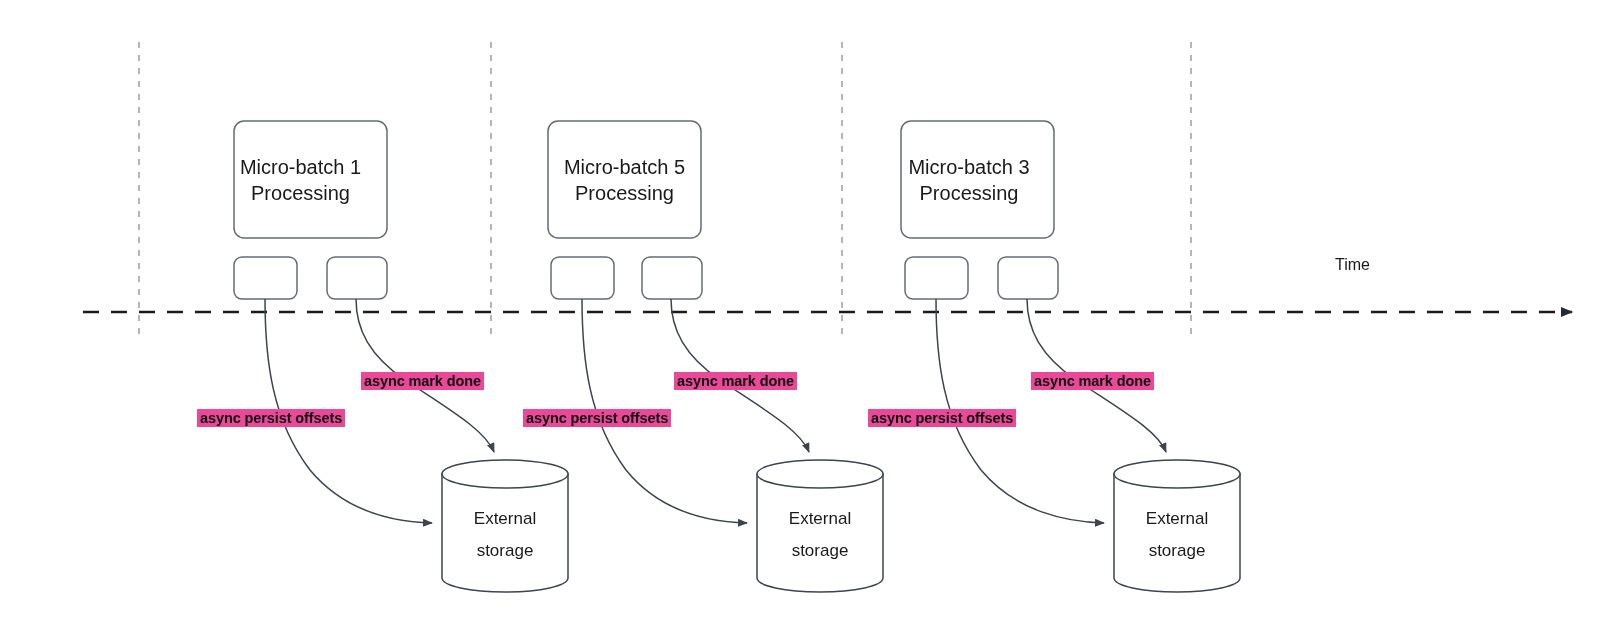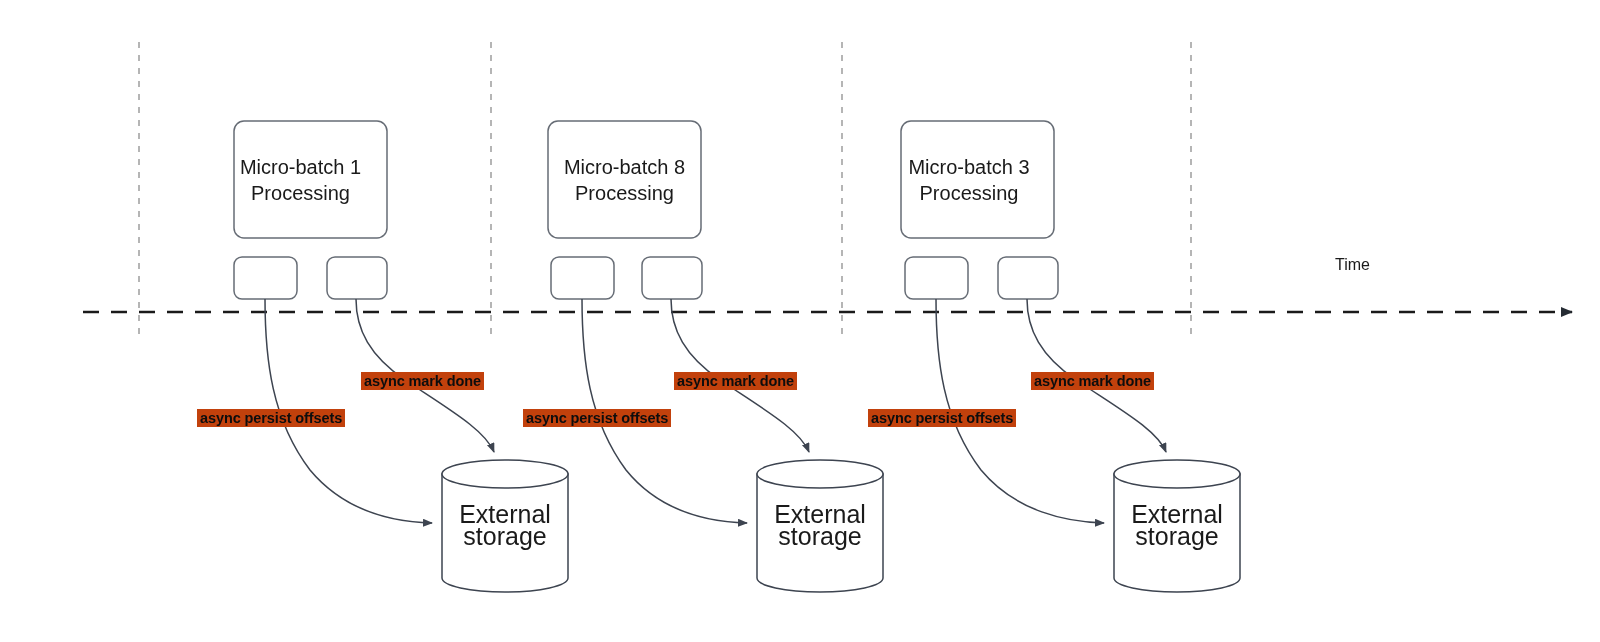--- a/index.html
+++ b/index.html
@@ -34,31 +34,31 @@
     font-size: 20px;
     line-height: 25px;
     white-space: pre-line;
     pointer-events: none;
   }
   .batch-label {
     font-size: 20px;
     line-height: 26px;
   }
   .storage-label {
-    font-size: 25px;
-    line-height: 22px;
+    font-size: 17px;
+    line-height: 32px;
   }
   .edge-label {
     position: absolute;
     color: #0d0d0d;
     font-family: "Liberation Sans", sans-serif;
     font-size: 14.5px;
     font-weight: bold;
     white-space: nowrap;
-    background: #c2410c;
+    background: #ec4899;
     padding: 1px 3px;
     letter-spacing: -0.1px;
   }
   .time-label {
     position: absolute;
     color: #1a1a1a;
     font-family: "Liberation Sans", sans-serif;
     font-size: 16px;
     white-space: nowrap;
   }
@@ -133,21 +133,21 @@
     </g>
   </svg>
 
   <div class="node-label batch-label" style="left:224px; top:154px; width:153px;">Micro-batch 1
 Processing</div>
   <div class="node-label storage-label" style="left:442px; top:503px; width:126px;">External
 storage</div>
   <div class="edge-label" style="left:197px; top:409px;">async persist offsets</div>
   <div class="edge-label" style="left:361px; top:372px;">async mark done</div>
 
-  <div class="node-label batch-label" style="left:548px; top:154px; width:153px;">Micro-batch 8
+  <div class="node-label batch-label" style="left:548px; top:154px; width:153px;">Micro-batch 5
 Processing</div>
   <div class="node-label storage-label" style="left:757px; top:503px; width:126px;">External
 storage</div>
   <div class="edge-label" style="left:523px; top:409px;">async persist offsets</div>
   <div class="edge-label" style="left:674px; top:372px;">async mark done</div>
 
   <div class="node-label batch-label" style="left:901px; top:154px; width:136px;">Micro-batch 3
 Processing</div>
   <div class="node-label storage-label" style="left:1114px; top:503px; width:126px;">External
 storage</div>

